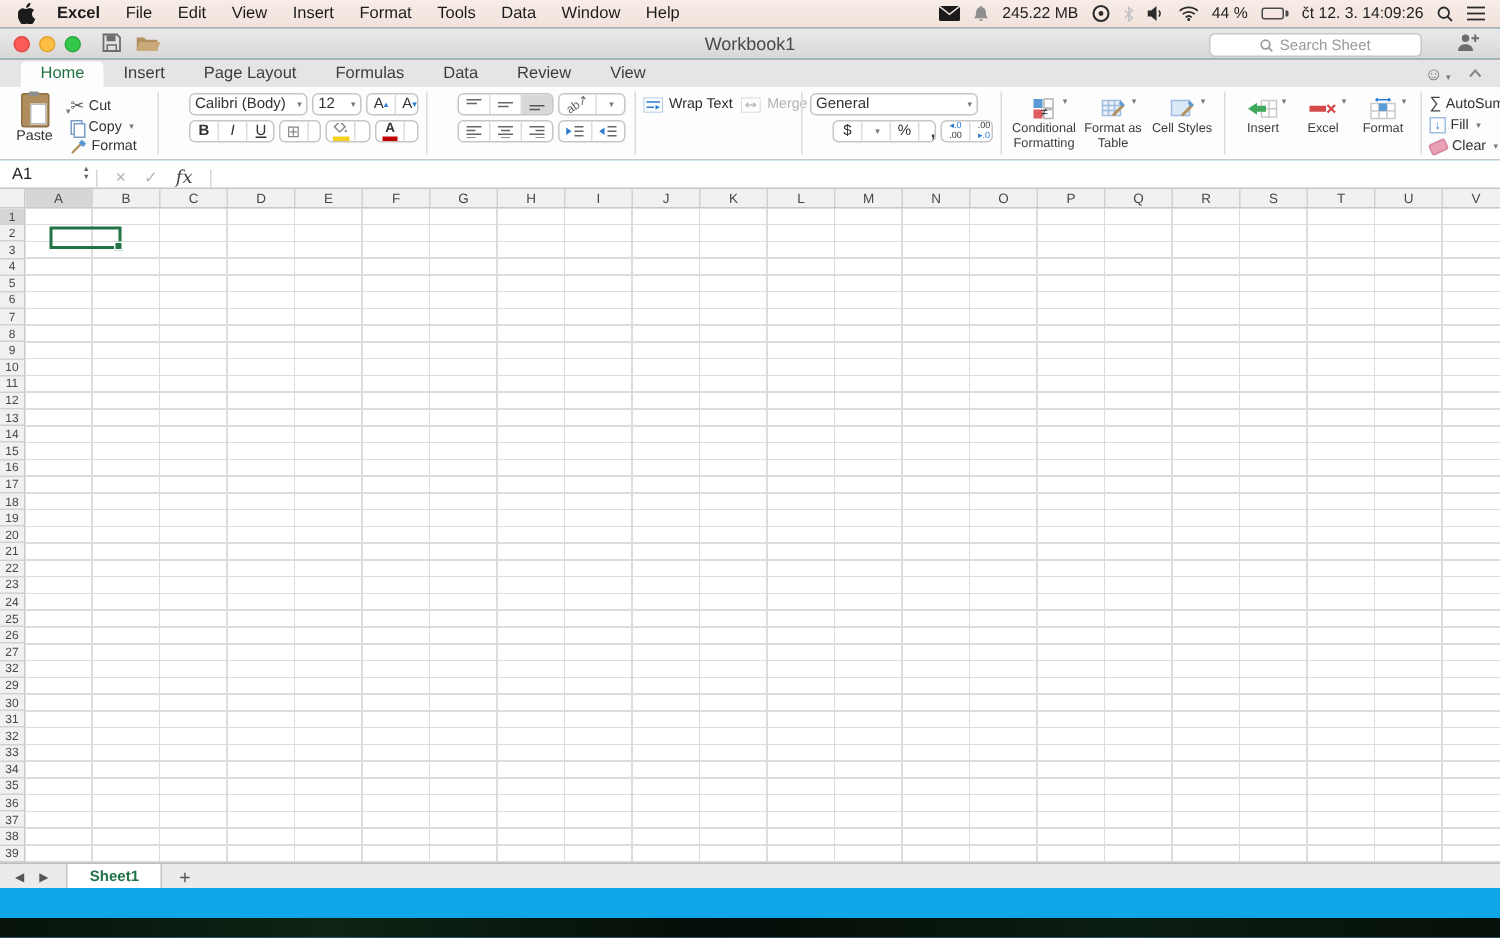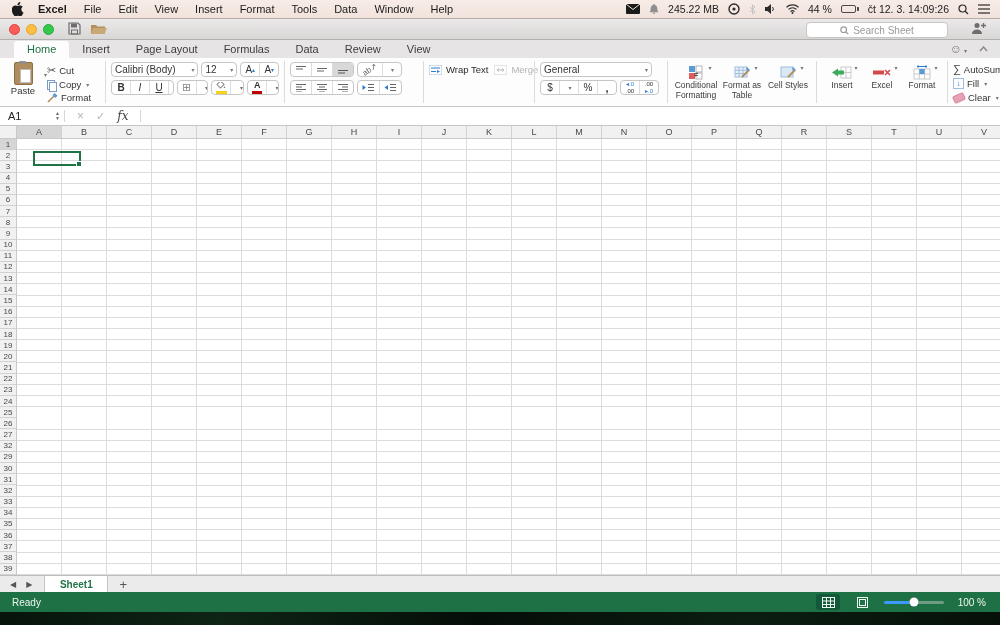--- a/index.html
+++ b/index.html
@@ -55,21 +55,21 @@
   .clip-page{position:absolute;right:1px;bottom:1px;width:9px;height:12px;background:#fff;border:1px solid #bbb;}
   #ccf{display:flex;flex-direction:column;gap:2px;padding-top:3px;font-size:9.5px;color:#333;}
   .ccf-row{display:flex;align-items:center;gap:3px;white-space:nowrap;}
   .cut-glyph{font-size:11px;color:#555;}
   .copy-glyph{position:relative;width:9px;height:10px;}
   .copy-glyph i{position:absolute;width:6px;height:8px;border:1px solid #7a9cc6;background:#fff;display:block;}
   .copy-glyph i:first-child{left:0;top:0;}
   .copy-glyph i:last-child{left:2px;top:2px;}
   
   #grp-font{width:168px;flex-direction:column;gap:3px;padding-top:1px;}
-  .frow{display:flex;gap:3px;align-items:center;}
+  .frow{display:flex;gap:3px;align-items:center;margin-left:15px;}
   .combo{border:1px solid #c6c6c6;border-radius:4px;background:#fff;display:flex;align-items:center;
     font-size:10px;color:#333;height:15px;padding:0 3px;box-sizing:border-box;}
   .combo .cval{flex:1;white-space:nowrap;overflow:hidden;}
   .seg{display:inline-flex;border:1px solid #c6c6c6;border-radius:4px;background:#fff;height:15px;
     align-items:stretch;overflow:hidden;box-sizing:border-box;}
   .seg>.sbtn{display:flex;align-items:center;justify-content:center;padding:0 4px;border-right:1px solid #ddd;
     font-size:10px;color:#333;min-width:10px;}
   .seg>.sbtn:last-child{border-right:none;}
   .seg>.sbtn.on{background:#d8d8d8;}
   .tri-up{color:#2b7cd3;font-size:6px;vertical-align:top;}
@@ -98,21 +98,21 @@
   .bigbtn .bdrop{font-size:6px;color:#777;position:relative;left:14px;top:-16px;height:0;}
   
   #grp-edit{width:66px;flex-direction:column;gap:3px;padding-top:2px;font-size:9.5px;color:#333;}
   .edit-row{display:flex;align-items:center;gap:3px;white-space:nowrap;}
   .sigma{font-size:11px;color:#444;}
   .fill-ic{width:9px;height:9px;border:1px solid #9ebde0;display:flex;align-items:center;justify-content:center;
     font-size:8px;color:#2b7cd3;line-height:1;}
   .eraser{width:10px;height:6px;background:#e8a0b4;border-radius:2px;transform:rotate(-25deg);border:1px solid #d786a0;}
   
   #formulabar{position:absolute;left:0;top:107px;width:1000px;height:19px;background:#fff;
-    border-bottom:1px solid #c6c6c6;box-sizing:border-box;display:flex;align-items:center;font-size:11px;}
+    border-bottom:1px solid #c6c6c6;box-sizing:border-box;display:flex;align-items:flex-end;font-size:11px;}
   #namebox{width:56px;padding-left:8px;color:#222;display:flex;align-items:center;height:100%;}
   #namebox .stepper{margin-left:auto;display:flex;flex-direction:column;font-size:5px;color:#666;line-height:1;padding-right:4px;}
   .fdiv{width:1px;height:12px;background:#d7d7d7;}
   #fb-btns{display:flex;align-items:center;gap:12px;padding:0 12px;color:#b5b5b5;}
   .fx{font-family:"DejaVu Serif",serif;font-style:italic;color:#444;font-size:12px;}
   
   #grid{position:absolute;left:0;top:126px;width:1000px;height:449px;background:#fff;overflow:hidden;}
   #corner{position:absolute;left:0;top:0;width:17px;height:13px;background:#f1f1f1;
     border-right:1px solid #c9c9c9;border-bottom:1px solid #c9c9c9;box-sizing:border-box;}
   #col-headers{position:absolute;left:17px;top:0;right:0;height:13px;display:flex;background:#f1f1f1;
@@ -249,20 +249,21 @@
             <rect x="3.5" y="8" width="6" height="4" fill="none" stroke="#6d6d6d"></rect>
           </svg>
       </span>
       <span>
         <svg width="16" height="12" viewBox="0 0 16 12">
             <path fill="#b3915f" d="M0 2h5l1.5 1.5H14V11H0z"></path>
             <path fill="#c9a977" d="M2 5h14l-2.5 6H0z"></path>
           </svg>
       </span>
     </div>
+    <div id="tb-title">Workbook1</div>
     <div id="search-box">
       <svg width="9" height="9" viewBox="0 0 11 11">
           <circle cx="4.5" cy="4.5" r="3.5" fill="none" stroke="#9a9a9a" stroke-width="1.4"></circle>
           <line x1="7" y1="7" x2="10" y2="10" stroke="#9a9a9a" stroke-width="1.4"></line>
         </svg>
       <span>Search Sheet</span>
     </div>
     <span id="share-btn">
       <svg width="15" height="13" viewBox="0 0 15 13">
           <circle cx="6" cy="3.5" r="2.5" fill="#6d6d6d"></circle>
@@ -743,42 +744,16 @@
 
   <div id="sheetbar">
     <div class="sheet-nav">
       <span>◀</span>
       <span>▶</span>
     </div>
     <div class="sheettab">Sheet1</div>
     <div class="addsheet">+</div>
   </div>
 
-  <div id="statusbar">
-    <span id="status-mode">Ready</span>
-    <div id="sb-right">
-      <span class="view-btn active">
-        <svg width="13" height="11" viewBox="0 0 13 11">
-            <g stroke="#eef6f0">
-              <rect x="0.5" y="0.5" width="12" height="10" fill="none"></rect>
-              <line x1="0.5" y1="4" x2="12.5" y2="4"></line>
-              <line x1="0.5" y1="7.5" x2="12.5" y2="7.5"></line>
-              <line x1="4.5" y1="0.5" x2="4.5" y2="10.5"></line>
-              <line x1="8.5" y1="0.5" x2="8.5" y2="10.5"></line>
-            </g>
-          </svg>
-      </span>
-      <span class="view-btn">
-        <svg width="13" height="11" viewBox="0 0 13 11">
-            <rect x="1.5" y="0.5" width="10" height="10" fill="none" stroke="#eef6f0"></rect>
-            <rect x="3.5" y="2.5" width="6" height="6" fill="none" stroke="#eef6f0"></rect>
-          </svg>
-      </span>
-      <span id="zoom-track">
-          <span id="zoom-knob"></span>
-        </span>
-      <span id="zoom-val">100 %</span>
-    </div>
-  </div>
 
   <div id="desktop"></div>
 
 </div>
 
 </body></html>

